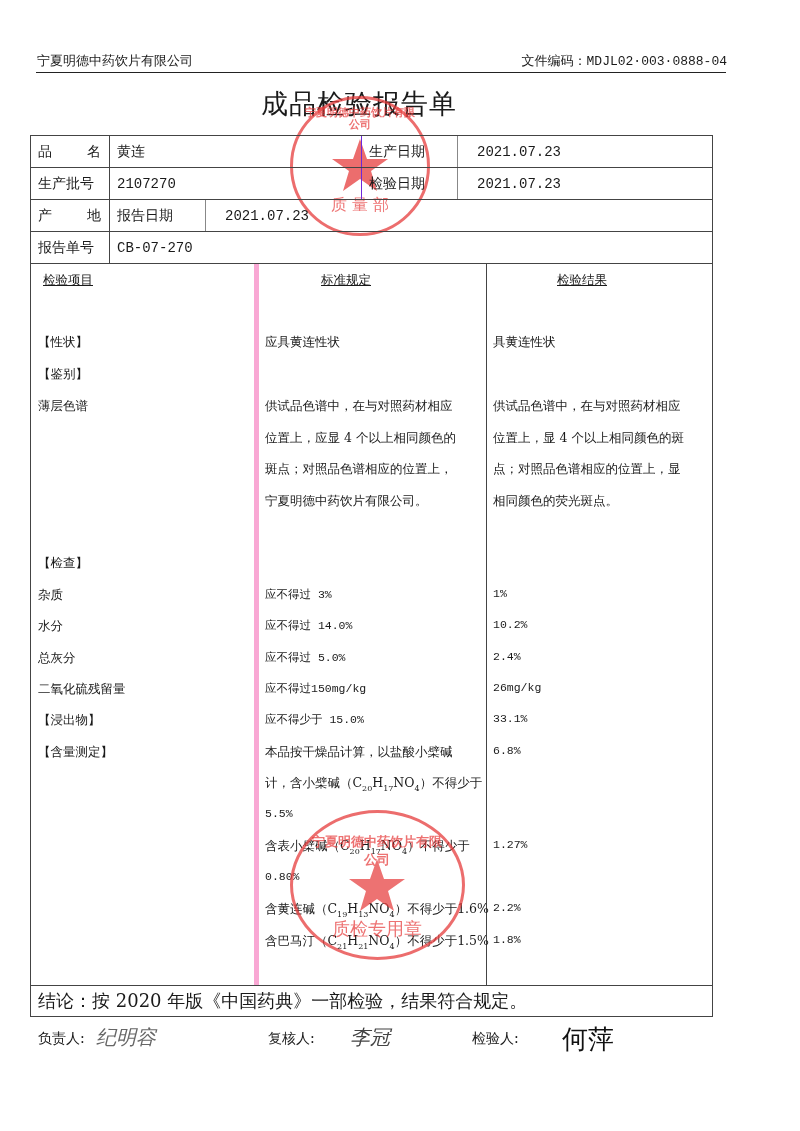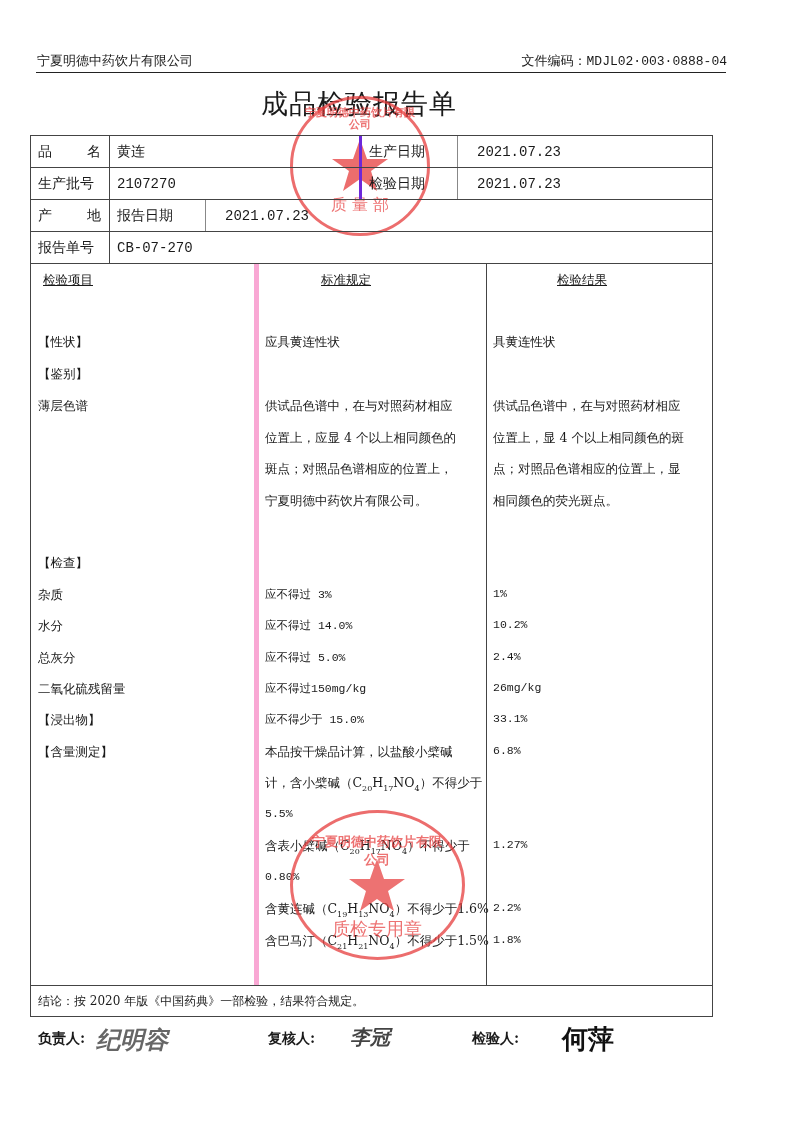--- a/index.html
+++ b/index.html
@@ -9,42 +9,42 @@
   .hdr-left { left: 37px; top: 52px; font-size: 13px; }
   .hdr-right { right: 73px; top: 52px; font-size: 13px; font-family: "Liberation Mono", "DejaVu Sans Mono", monospace; }
   .hdr-right .lbl { font-family: "DejaVu Serif", serif; }
   .hdr-line { left: 36px; top: 72px; width: 690px; height: 1px; background: #222; }
   .title { left: 0; width: 718px; top: 86px; text-align: center; font-size: 27px; letter-spacing: 1px; }
 
   .tbl { left: 30px; top: 135px; width: 683px; border: 1px solid #444; box-sizing: border-box; }
   .row { display: flex; border-bottom: 1px solid #444; height: 32px; box-sizing: border-box; font-size: 14px; }
   .cell { display: flex; align-items: center; padding-left: 7px; box-sizing: border-box; }
   .c-lbl { width: 79px; border-right: 1px solid #444; justify-content: space-between; padding-right: 8px; }
-  .c-val { width: 252px; border-right: 3px solid #6d28d9; }
+  .c-val { width: 252px; border-right: 1px solid #6d28d9; }
   .c-lbl2 { width: 96px; border-right: 1px solid #888; }
   .c-val2 { flex: 1; font-family: "Liberation Mono", "DejaVu Sans Mono", monospace; margin-left: 12px; }
   .mono { font-family: "Liberation Mono", "DejaVu Sans Mono", monospace; }
 
   .body3 { display: flex; height: 722px; border-bottom: 1px solid #444; box-sizing: border-box; }
   .col { box-sizing: border-box; position: relative; font-size: 12.5px; }
   .col1 { width: 228px; border-right: 5px solid #f9a8d4; }
   .col2 { width: 228px; border-right: 1px solid #444; }
   .col3 { flex: 1; }
   .col .ln { position: absolute; left: 7px; white-space: nowrap; }
   .col2 .ln, .col3 .ln { left: 6px; }
   .hd { text-decoration: underline; }
   .col1 .hd { left: 12px; }
   .col2 .hd { left: 62px; }
   .col3 .hd { left: 70px; }
   .small { font-family: "Liberation Mono", "DejaVu Sans Mono", monospace; font-size: 11.5px; }
   sub { font-size: 8px; }
 
-  .concl { height: 30px; font-size: 12px; display: flex; align-items: center; padding-left: 7px; }
+  .concl { height: 30px; font-size: 18px; display: flex; align-items: center; padding-left: 7px; }
 
-  .sign { top: 1030px; font-size: 14px; font-weight: bold; }
+  .sign { top: 1030px; font-size: 14px; }
   .sig-script { font-family: "DejaVu Serif", serif; font-style: italic; color: #666; }
   .stamp { border-radius: 50%; border: 3px solid rgba(230,60,60,0.75); box-sizing: border-box; }
   .stamp-text { color: rgba(230,60,60,0.72); font-weight: bold; text-align: center; }
 </style>
 </head>
 <body>
 
 <div class="abs hdr-left">宁夏明德中药饮片有限公司</div>
 <div class="abs hdr-right"><span class="lbl">文件编码：</span><span>MDJL02·003·0888-04</span></div>
 <div class="abs hdr-line"></div>
@@ -147,17 +147,17 @@
 
 <div class="abs stamp" style="left:290px; top:810px; width:175px; height:150px; border-radius:50%;">
   <svg width="169" height="144" viewBox="0 0 169 144" style="position:absolute;left:0;top:0">
     <polygon points="84,46 91,66 112,66 95,78 101,98 84,86 67,98 73,78 56,66 77,66" fill="rgba(230,60,60,0.72)"></polygon>
   </svg>
   <div class="abs stamp-text" style="left:14px; top:20px; width:140px; font-size:13px;">宁夏明德中药饮片有限公司</div>
   <div class="abs stamp-text" style="left:14px; top:104px; width:140px; font-size:18px; font-weight:normal;">质检专用章</div>
 </div>
 
 <div class="abs sign" style="left:38px;">负责人:</div>
-<div class="abs sign sig-script" style="left:96px; top:1024px; font-size:24px;">纪明容</div>
+<div class="abs sign sig-script" style="left:96px; top:1024px; font-size:20px;">纪明容</div>
 <div class="abs sign" style="left:268px;">复核人:</div>
 <div class="abs sign sig-script" style="left:350px; top:1024px; font-size:20px; color:#444;">李冠</div>
 <div class="abs sign" style="left:472px;">检验人:</div>
 <div class="abs sign sig-script" style="left:562px; top:1022px; font-size:26px; color:#111; font-style:normal;">何萍</div>
 
 </body></html>

